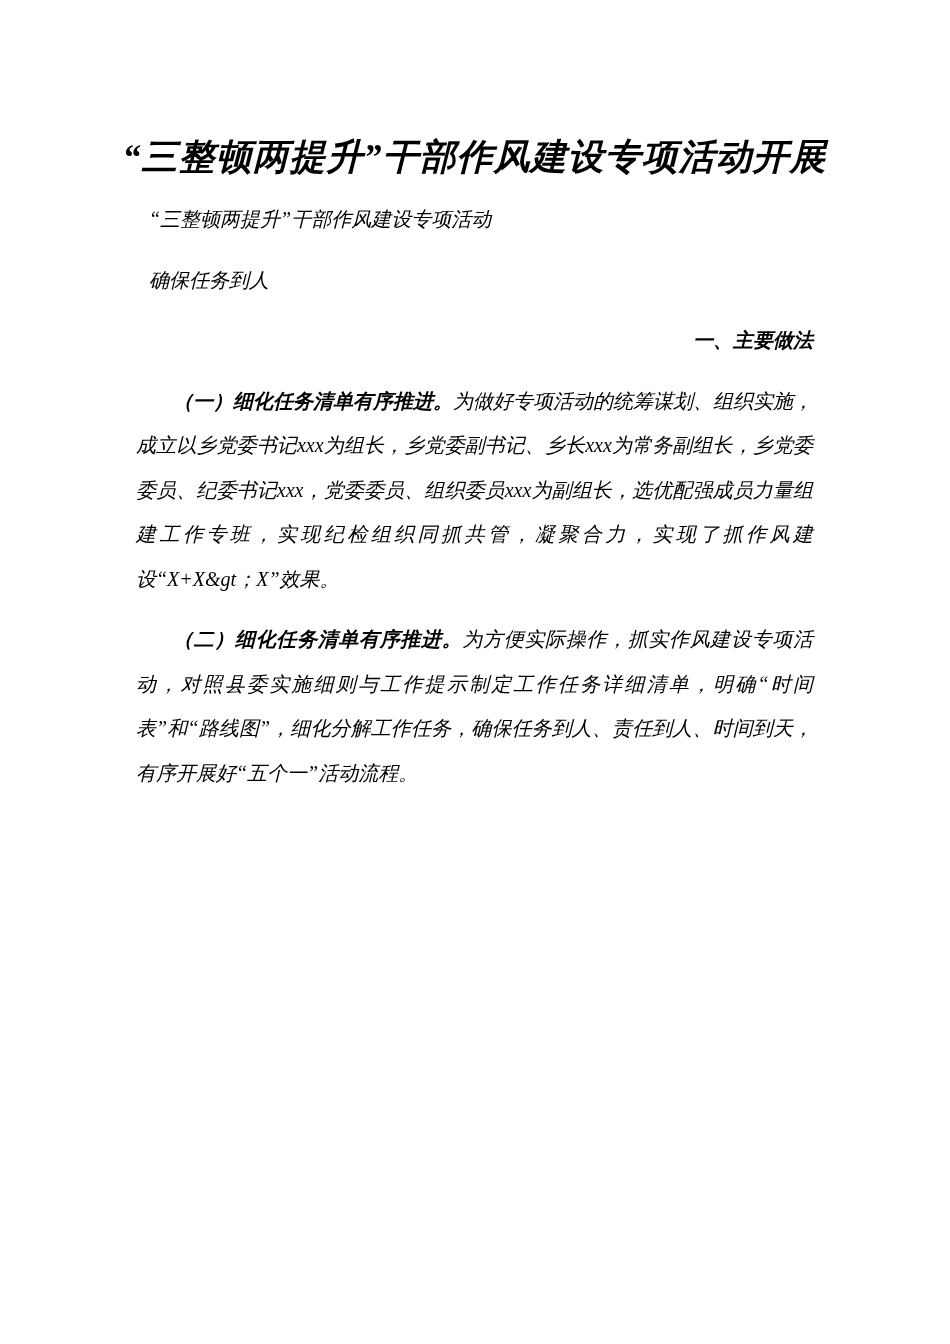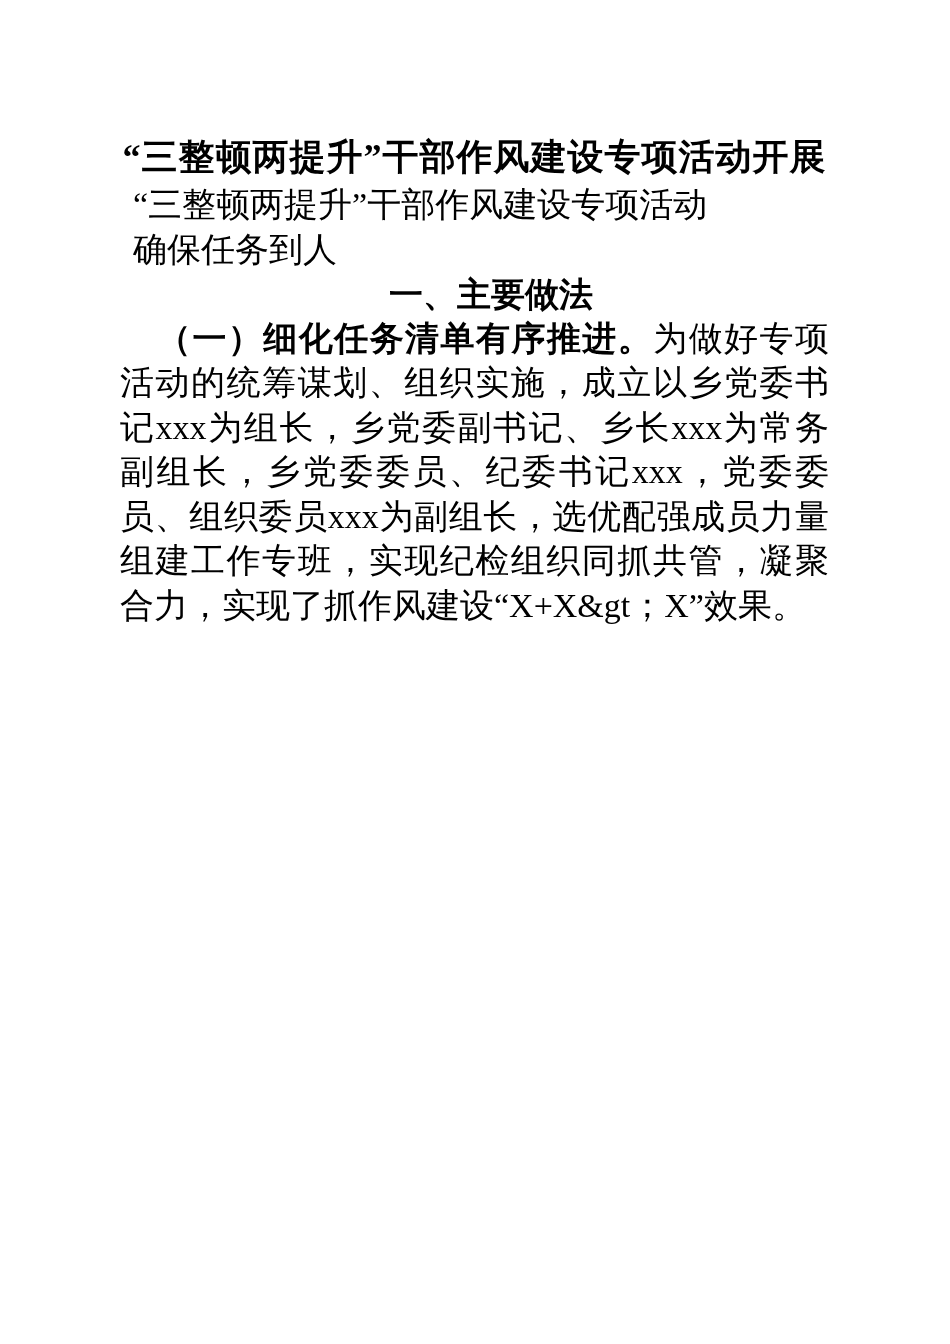--- a/index.html
+++ b/index.html
@@ -3,55 +3,56 @@
 <meta charset="utf-8">
 <style>
   html, body { margin: 0; padding: 0; background: #ffffff; }
   .page {
     position: relative;
     width: 950px;
     height: 1344px;
     background: #ffffff;
     overflow: hidden;
     color: #000000;
+    font-style: italic;
   }
   .doc {
     position: absolute;
     top: 0; left: 0;
     width: 950px;
     box-sizing: border-box;
     padding: 134px 121px 0 120px;
   }
   .title {
     margin: 0 0 2px 0;
     font-family: "Liberation Serif", "DejaVu Serif", serif;
     font-weight: bold;
     font-size: 36px;
     line-height: 47px;
     text-align: center;
     letter-spacing: 1px;
   }
   .title .tline { display: block; }
   .sub, .para, .heading {
-    margin: 0;
+    margin: 16px;
     font-family: "Liberation Serif", "DejaVu Serif", serif;
     font-weight: normal;
-    font-size: 34px;
+    font-size: 20px;
     line-height: 44.5px;
     text-align: justify;
     text-justify: inter-character;
     word-break: normal;
   }
   .sub { text-indent: 13px; }
   .para { text-indent: 37px; }
   .heading {
     font-family: "Liberation Sans", "DejaVu Sans", sans-serif;
     font-weight: bold;
     text-indent: 33px;
-    text-align: center;
+    text-align: right;
   }
   .lead { font-weight: bold; }
 </style>
 </head>
 <body>
 
 <div class="page">
   <div class="doc">
 
     <h1 class="title">
@@ -61,15 +62,16 @@
     <p class="sub">“三整顿两提升”干部作风建设专项活动</p>
 
     <p class="sub">确保任务到人</p>
 
 
 
     <h2 class="heading">一、主要做法</h2>
 
     <p class="para"><span class="lead">（一）细化任务清单有序推进。</span><span>为做好专项活动的统筹谋划、组织实施，成立以乡党委书记xxx为组长，乡党委副书记、乡长xxx为常务副组长，乡党委委员、纪委书记xxx，党委委员、组织委员xxx为副组长，选优配强成员力量组建工作专班，实现纪检组织同抓共管，凝聚合力，实现了抓作风建设“X+X&amp;gt；X”效果。</span></p>
 
+    <p class="para"><span class="lead">（二）细化任务清单有序推进。</span><span>为方便实际操作，抓实作风建设专项活动，对照县委实施细则与工作提示制定工作任务详细清单，明确“时间表”和“路线图”，细化分解工作任务，确保任务到人、责任到人、时间到天，有序开展好“五个一”活动流程。</span></p>
 
   </div>
 </div>
 
 </body></html>

